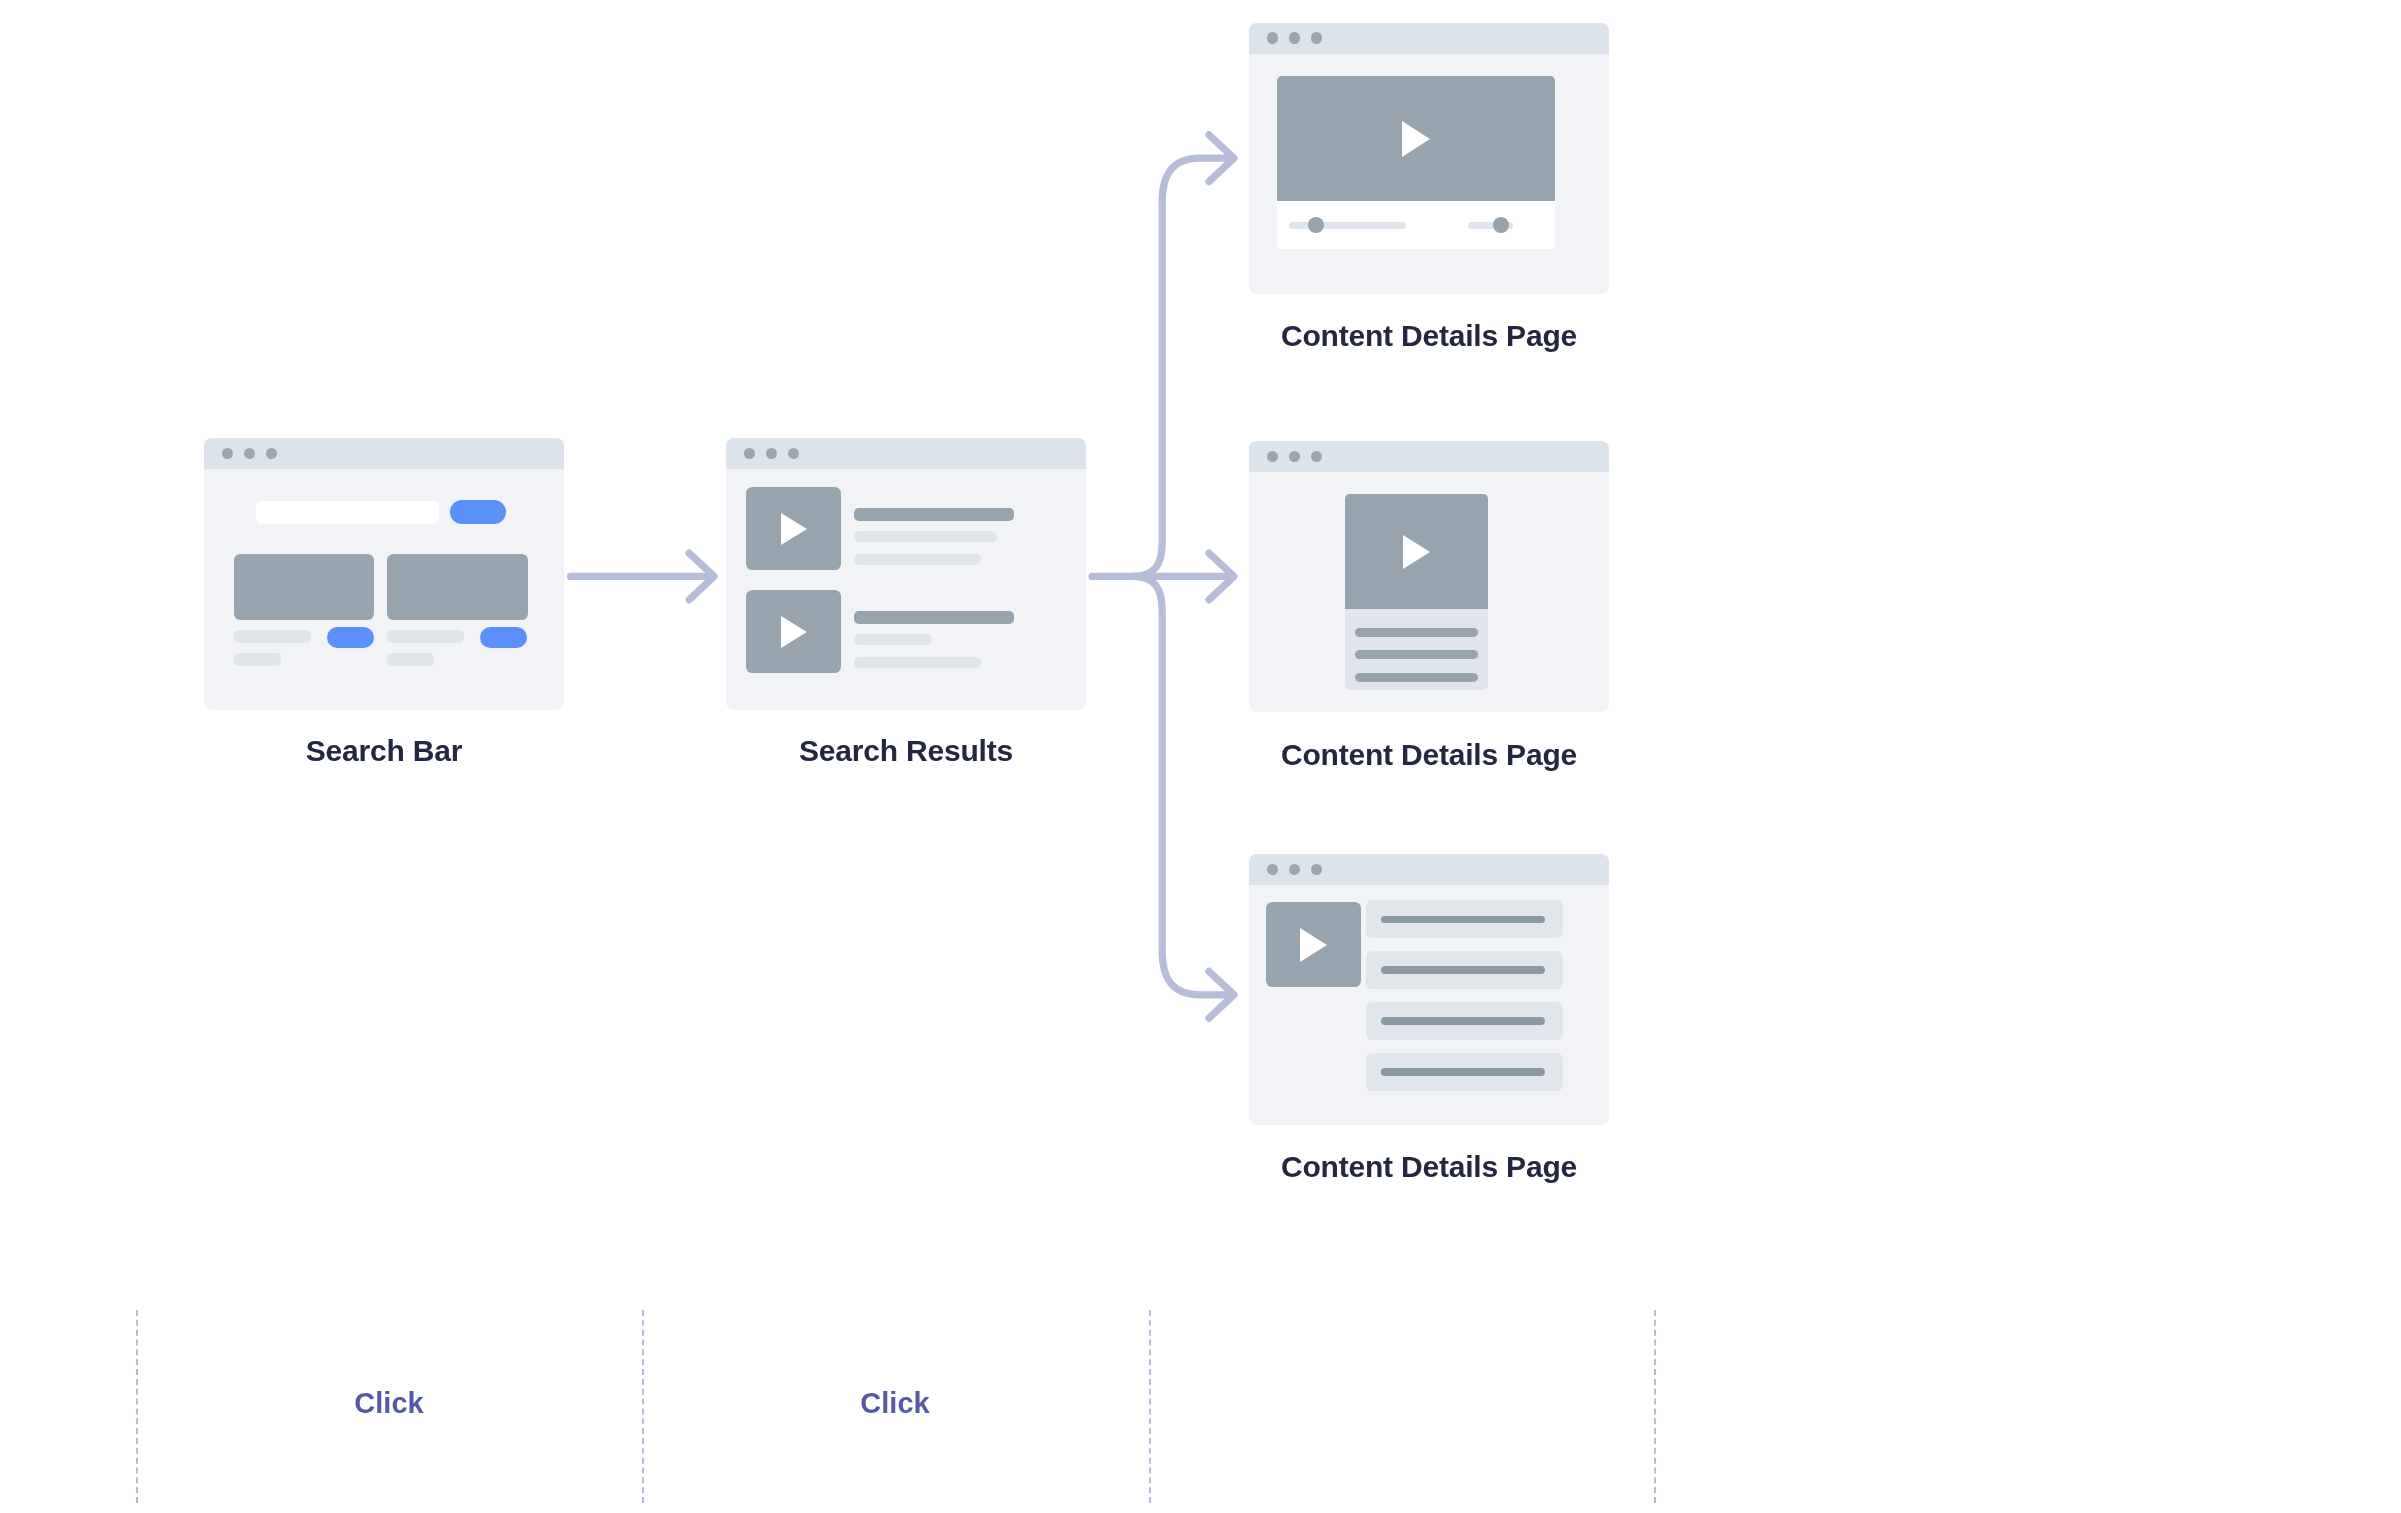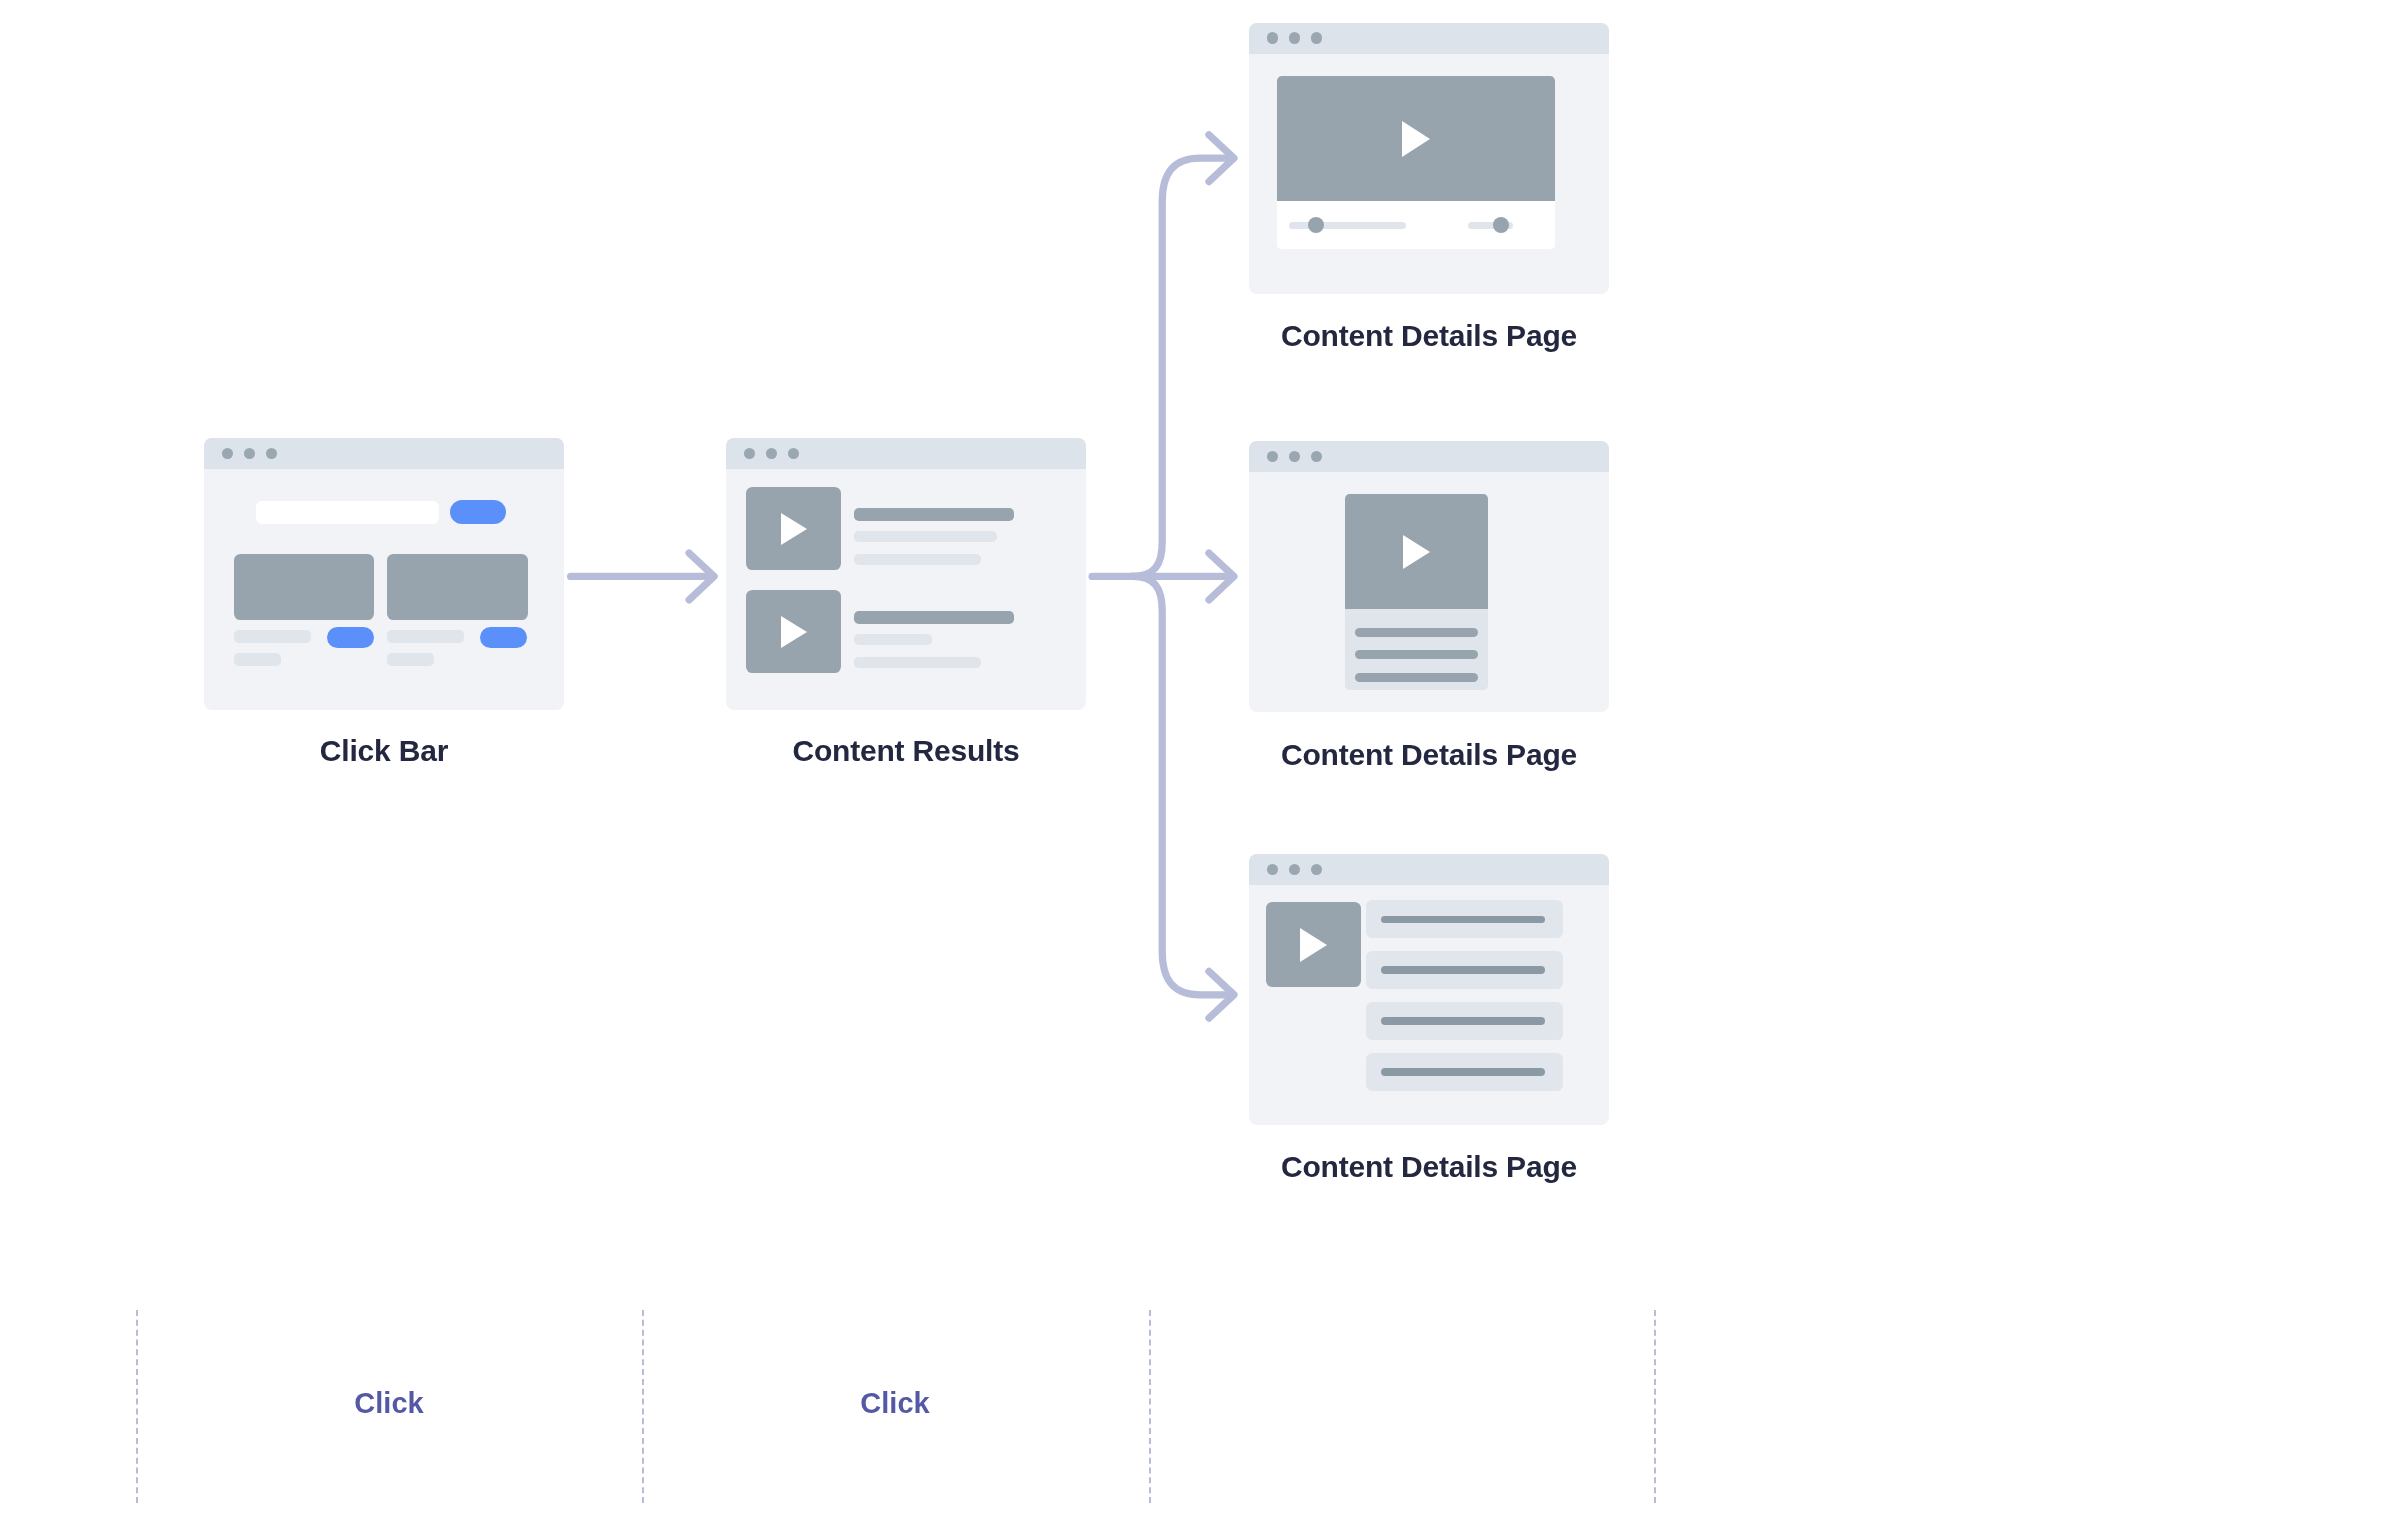--- a/index.html
+++ b/index.html
@@ -225,21 +225,21 @@
 
       <div class="line-light" style="left:30px; top:161px; width:77px; height:13px;"></div>
       <div class="line-light" style="left:30px; top:184px; width:47px; height:13px;"></div>
       <div class="pill" style="left:123px; top:158px; width:47px; height:21px;"></div>
 
       <div class="line-light" style="left:183px; top:161px; width:77px; height:13px;"></div>
       <div class="line-light" style="left:183px; top:184px; width:47px; height:13px;"></div>
       <div class="pill" style="left:276px; top:158px; width:47px; height:21px;"></div>
     </div>
   </div>
-  <div class="caption" style="left:204px; top:734px; width:360px;">Click Bar</div>
+  <div class="caption" style="left:204px; top:734px; width:360px;">Search Bar</div>
 
   <div class="mock" style="left:726px; top:438px; width:360px; height:272px;">
     <div class="mock-titlebar">
       <span class="dot"></span>
       <span class="dot"></span>
       <span class="dot"></span>
     </div>
     <div class="mock-body" style="height:242px;">
 
       <div class="play-thumb" style="left:20px; top:18px; width:95px; height:83px;">
@@ -250,21 +250,21 @@
       <div class="line-light" style="left:128px; top:85px; width:127px; height:11.3px;"></div>
 
       <div class="play-thumb" style="left:20px; top:121px; width:95px; height:83px;">
         <span class="play-tri" style="border-width:16px 0 16px 26px;"></span>
       </div>
       <div class="line-dark" style="left:128px; top:142px; width:160px; height:13px;"></div>
       <div class="line-light" style="left:128px; top:165px; width:78px; height:11.3px;"></div>
       <div class="line-light" style="left:128px; top:188px; width:127px; height:11.3px;"></div>
     </div>
   </div>
-  <div class="caption" style="left:726px; top:734px; width:360px;">Content Results</div>
+  <div class="caption" style="left:726px; top:734px; width:360px;">Search Results</div>
 
   <div class="mock" style="left:1249px; top:22.6px; width:360px; height:271px;">
     <div class="mock-titlebar">
       <span class="dot"></span>
       <span class="dot"></span>
       <span class="dot"></span>
     </div>
     <div class="mock-body" style="height:240px;">
       <div class="player" style="left:28px; top:22.6px; width:278px; height:173px;">
         <div class="player-screen" style="height:125px;">

